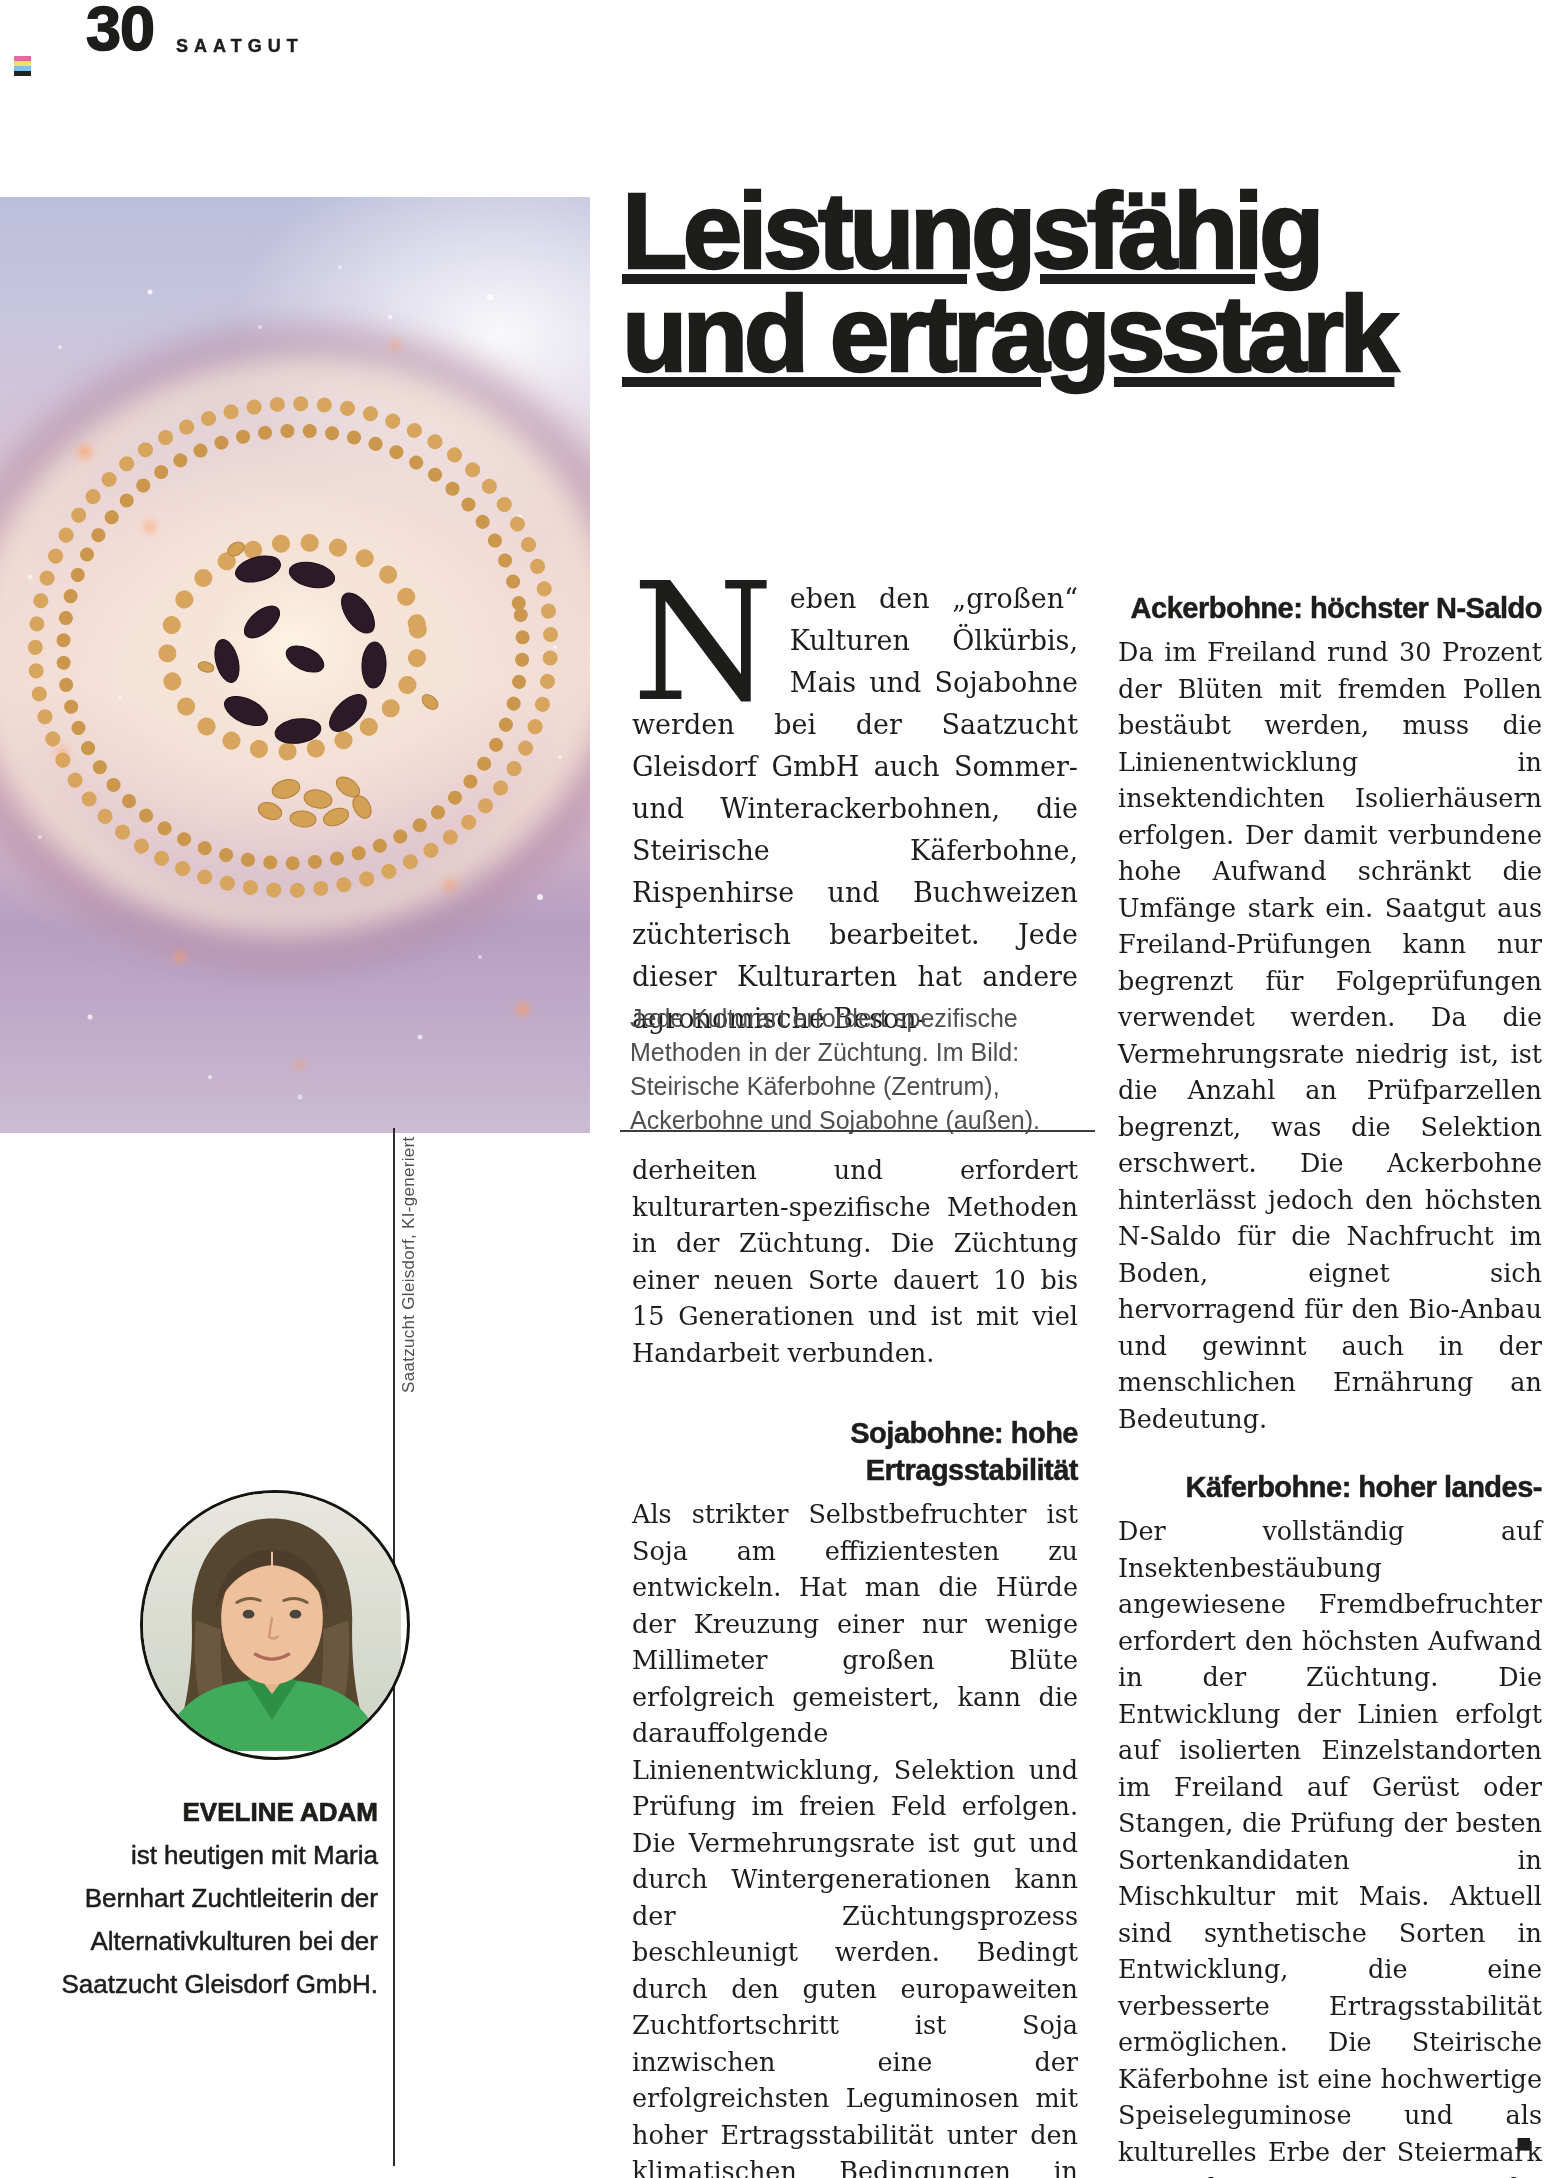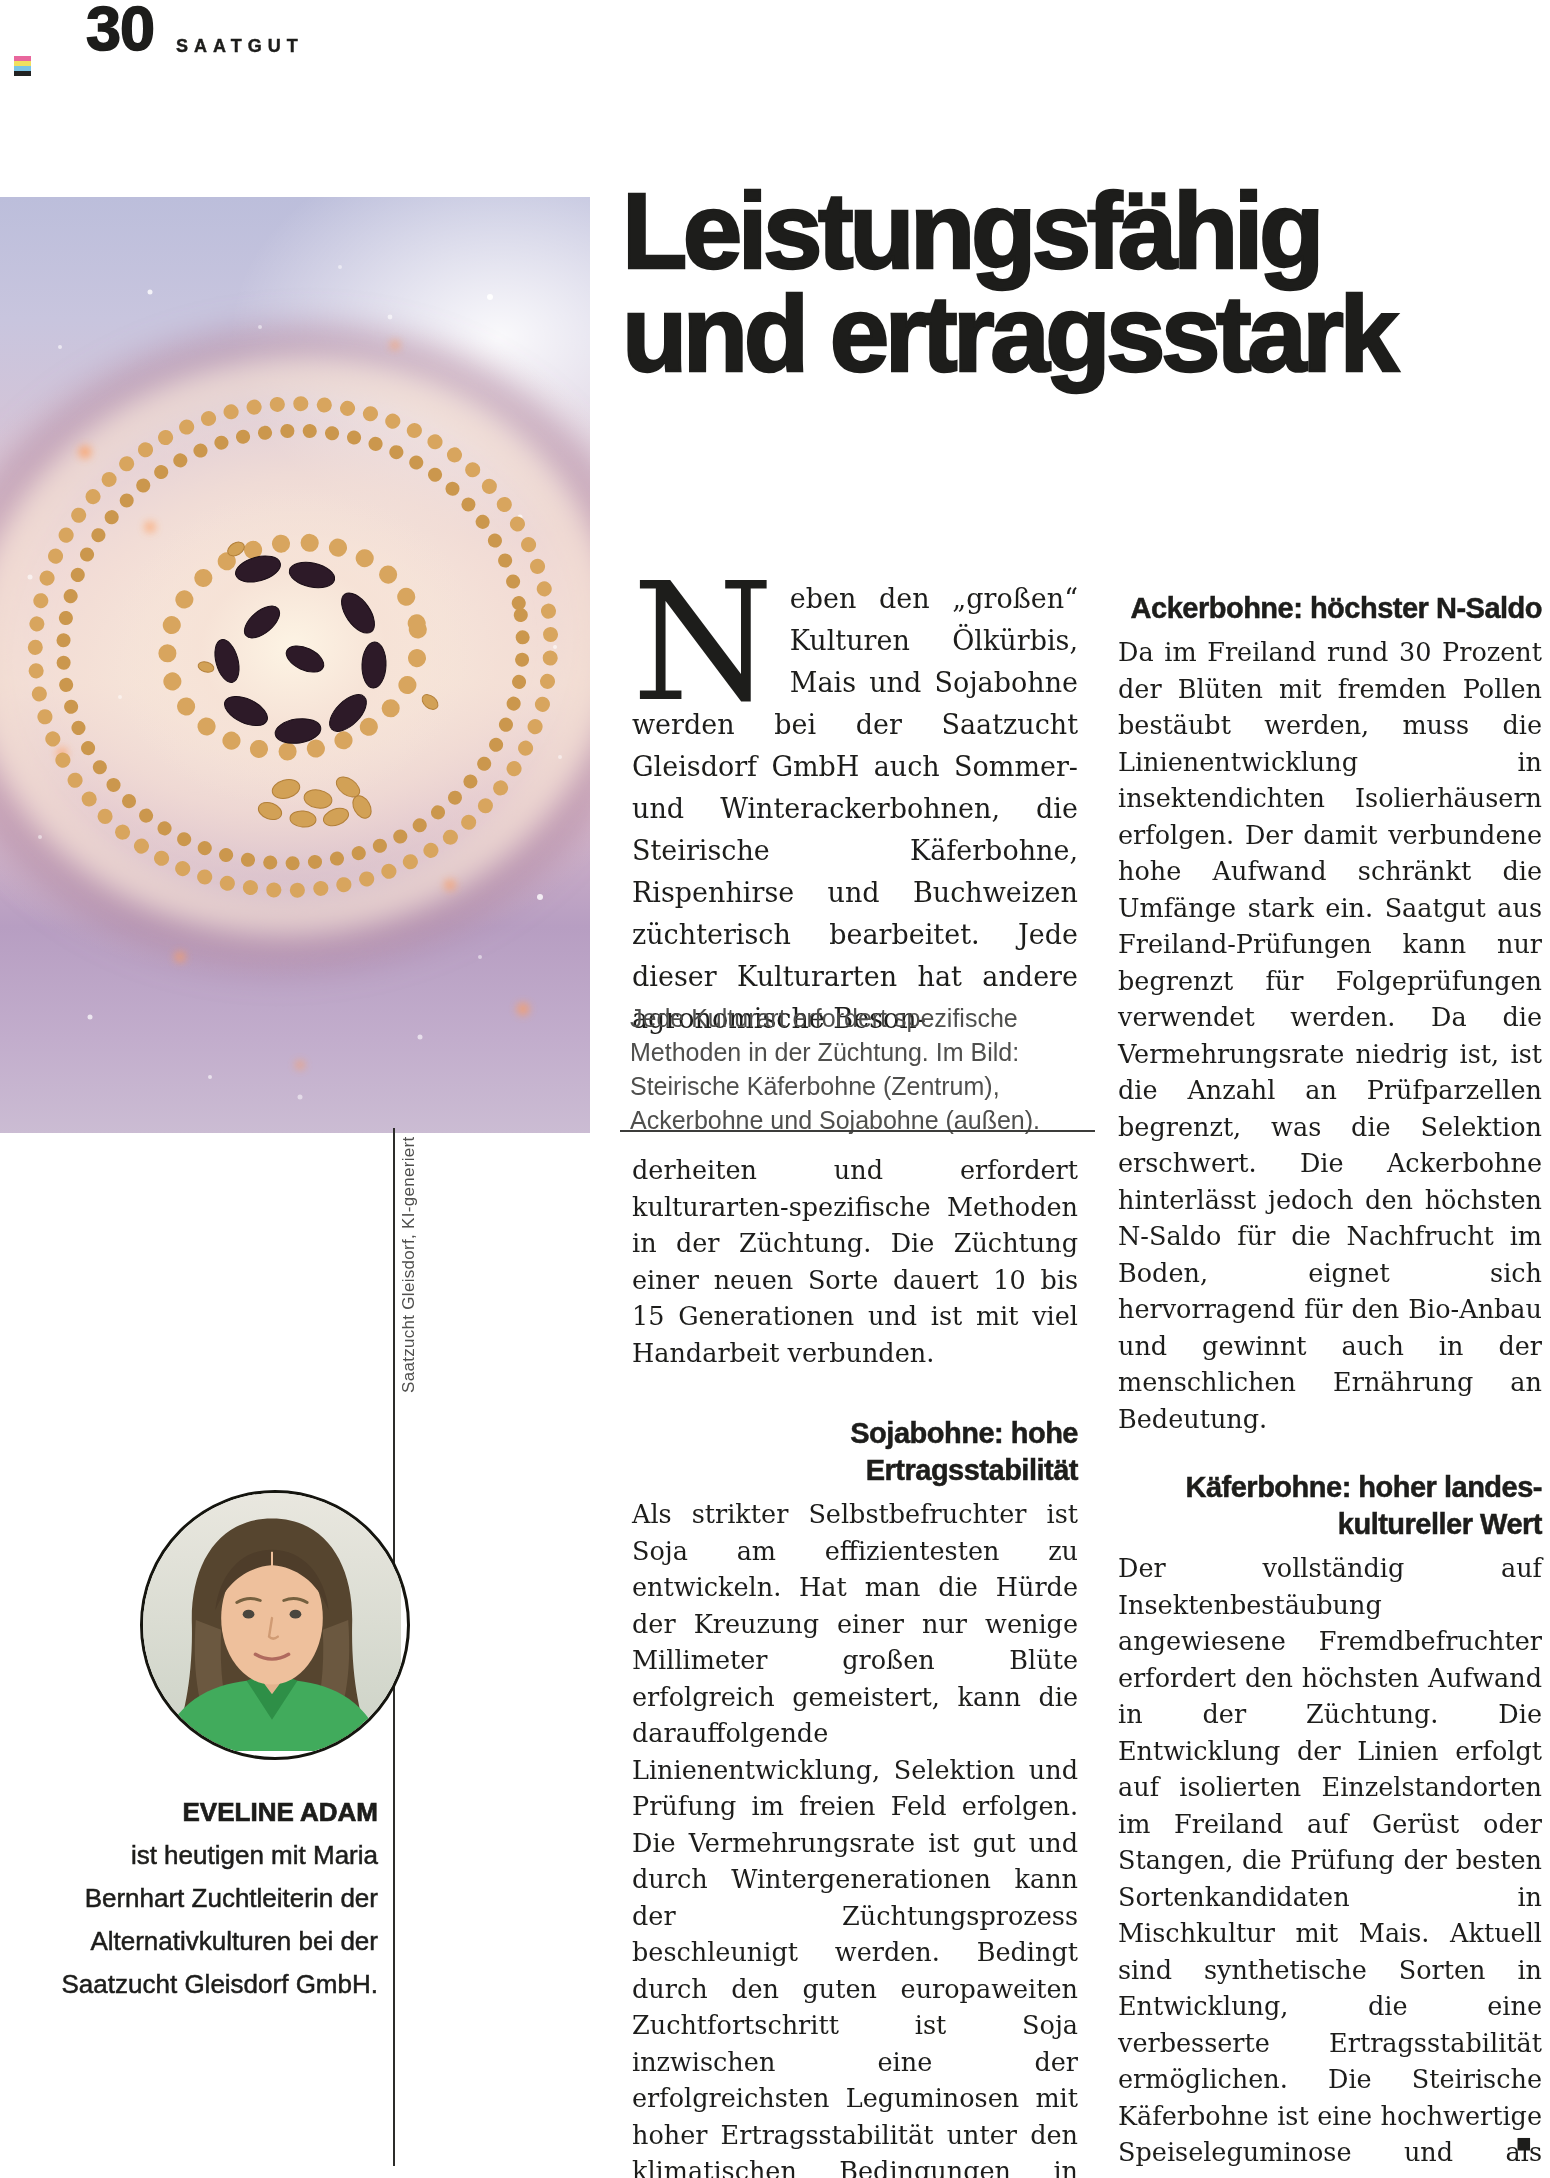--- a/index.html
+++ b/index.html
@@ -16,21 +16,21 @@
             letter-spacing:-1px;-webkit-text-stroke:1.6px #1d1d1b;}
   .section-label{left:176px;top:36px;font-size:18px;font-weight:700;letter-spacing:6px;
                  -webkit-text-stroke:0.4px #1d1d1b;}
 
   
   .hero{left:0;top:197px;width:590px;height:936px;}
   .hero svg{display:block;}
 
   
   .title{left:622px;top:180px;font-size:107px;line-height:103px;font-weight:700;
-         letter-spacing:-4.5px;-webkit-text-stroke:2.4px #1d1d1b;white-space:nowrap;}
+         letter-spacing:-4.5px;-webkit-text-stroke:2.4px #1d1d1b;white-space:nowrap;text-decoration:underline;}
   .subtitle{left:628px;top:450px;font-size:34px;line-height:64px;letter-spacing:-0.3px;
             -webkit-text-stroke:0.7px #1d1d1b;white-space:nowrap;}
 
   
   .bodytext{font-family:"DejaVu Serif","Liberation Serif",serif;text-align:justify;
             hyphens:none;}
   .col1{left:632px;top:578px;width:446px;font-size:27px;line-height:42px;}
   .col2{left:632px;top:1152px;width:446px;font-size:25.5px;line-height:36.5px;}
   .col3{left:1118px;top:590px;width:424px;font-size:25.5px;line-height:36.5px;}
   .bodytext p{margin:0;}
@@ -198,21 +198,20 @@
     <p>derheiten und erfordert kulturarten-spezifische Methoden in der Züchtung. Die Züchtung einer neuen Sorte dauert 10 bis 15 Generationen und ist mit viel Handarbeit verbunden.</p>
     <h3 class="subhead">Sojabohne: hohe Ertragsstabilität</h3>
     <p>Als strikter Selbstbefruchter ist Soja am effizientesten zu entwickeln. Hat man die Hürde der Kreuzung einer nur wenige Millimeter großen Blüte erfolgreich gemeistert, kann die darauffolgende Linienentwicklung, Selektion und Prüfung im freien Feld erfolgen. Die Vermehrungsrate ist gut und durch Wintergenerationen kann der Züchtungsprozess beschleunigt werden. Bedingt durch den guten europaweiten Zuchtfortschritt ist Soja inzwischen eine der erfolgreichsten Leguminosen mit hoher Ertragsstabilität unter den klimatischen Bedingungen in Österreich und positioniert sich als wertvoller Eiweißlieferant.</p>
   </div>
 
   <div class="abs bodytext col3">
     <h3 class="subhead">Ackerbohne: höchster N-Saldo</h3>
     <p>Da im Freiland rund 30 Prozent der Blüten mit fremden Pollen bestäubt werden, muss die Linienentwicklung in insektendichten Isolierhäusern erfolgen. Der damit verbundene hohe Aufwand schränkt die Umfänge stark ein. Saatgut aus Freiland-Prüfungen kann nur begrenzt für Folgeprüfungen verwendet werden. Da die Vermehrungsrate niedrig ist, ist die Anzahl an Prüfparzellen begrenzt, was die Selektion erschwert. Die Ackerbohne hinterlässt jedoch den höchsten N-Saldo für die Nachfrucht im Boden, eignet sich hervorragend für den Bio-Anbau und gewinnt auch in der menschlichen Ernährung an Bedeutung.</p>
     <h3 class="subhead mt">
       <div>Käferbohne: hoher landes-</div>
-      <div>kultureller Wert</div>
     </h3>
     <p>Der vollständig auf Insektenbestäubung angewiesene Fremdbefruchter erfordert den höchsten Aufwand in der Züchtung. Die Entwicklung der Linien erfolgt auf isolierten Einzelstandorten im Freiland auf Gerüst oder Stangen, die Prüfung der besten Sortenkandidaten in Mischkultur mit Mais. Aktuell sind synthetische Sorten in Entwicklung, die eine verbesserte Ertragsstabilität ermöglichen. Die Steirische Käferbohne ist eine hochwertige Speiseleguminose und als kulturelles Erbe der Steiermark anzusehen, weswegen die Anpassung an die heutigen herausfordernden klimatischen Bedingungen weiter vorangetrieben wird.</p>
   </div>
 
   <div class="abs v-divider"></div>
   <div class="abs photo-credit">Saatzucht Gleisdorf, KI-generiert</div>
 
   <div class="abs portrait">
     <svg viewBox="0 0 264 264" width="258" height="258">
       <defs>

